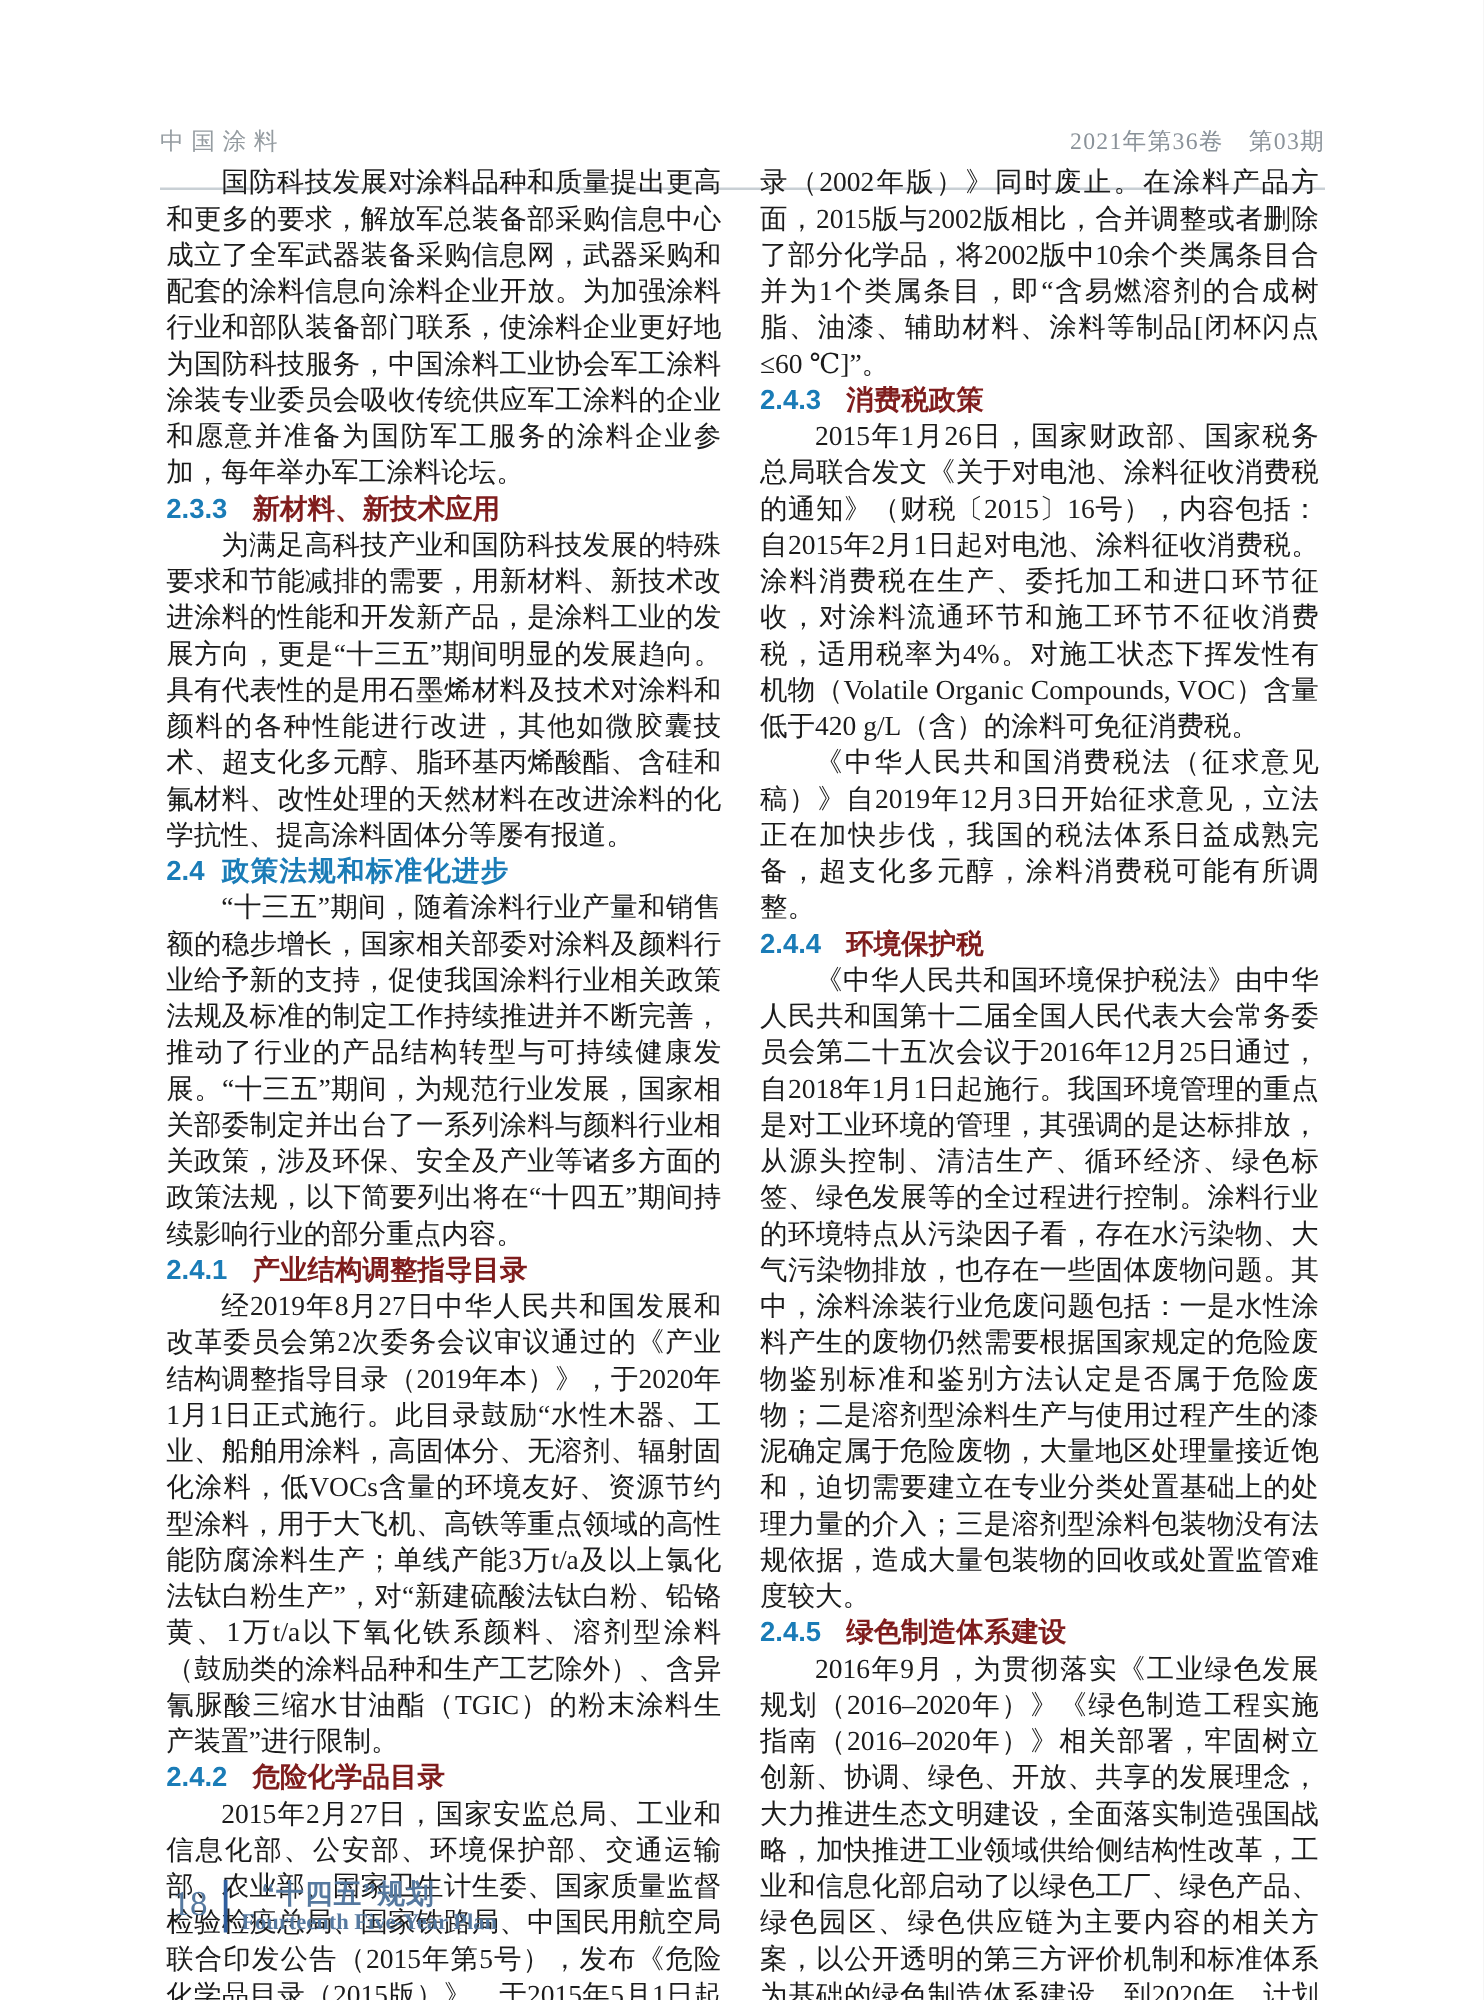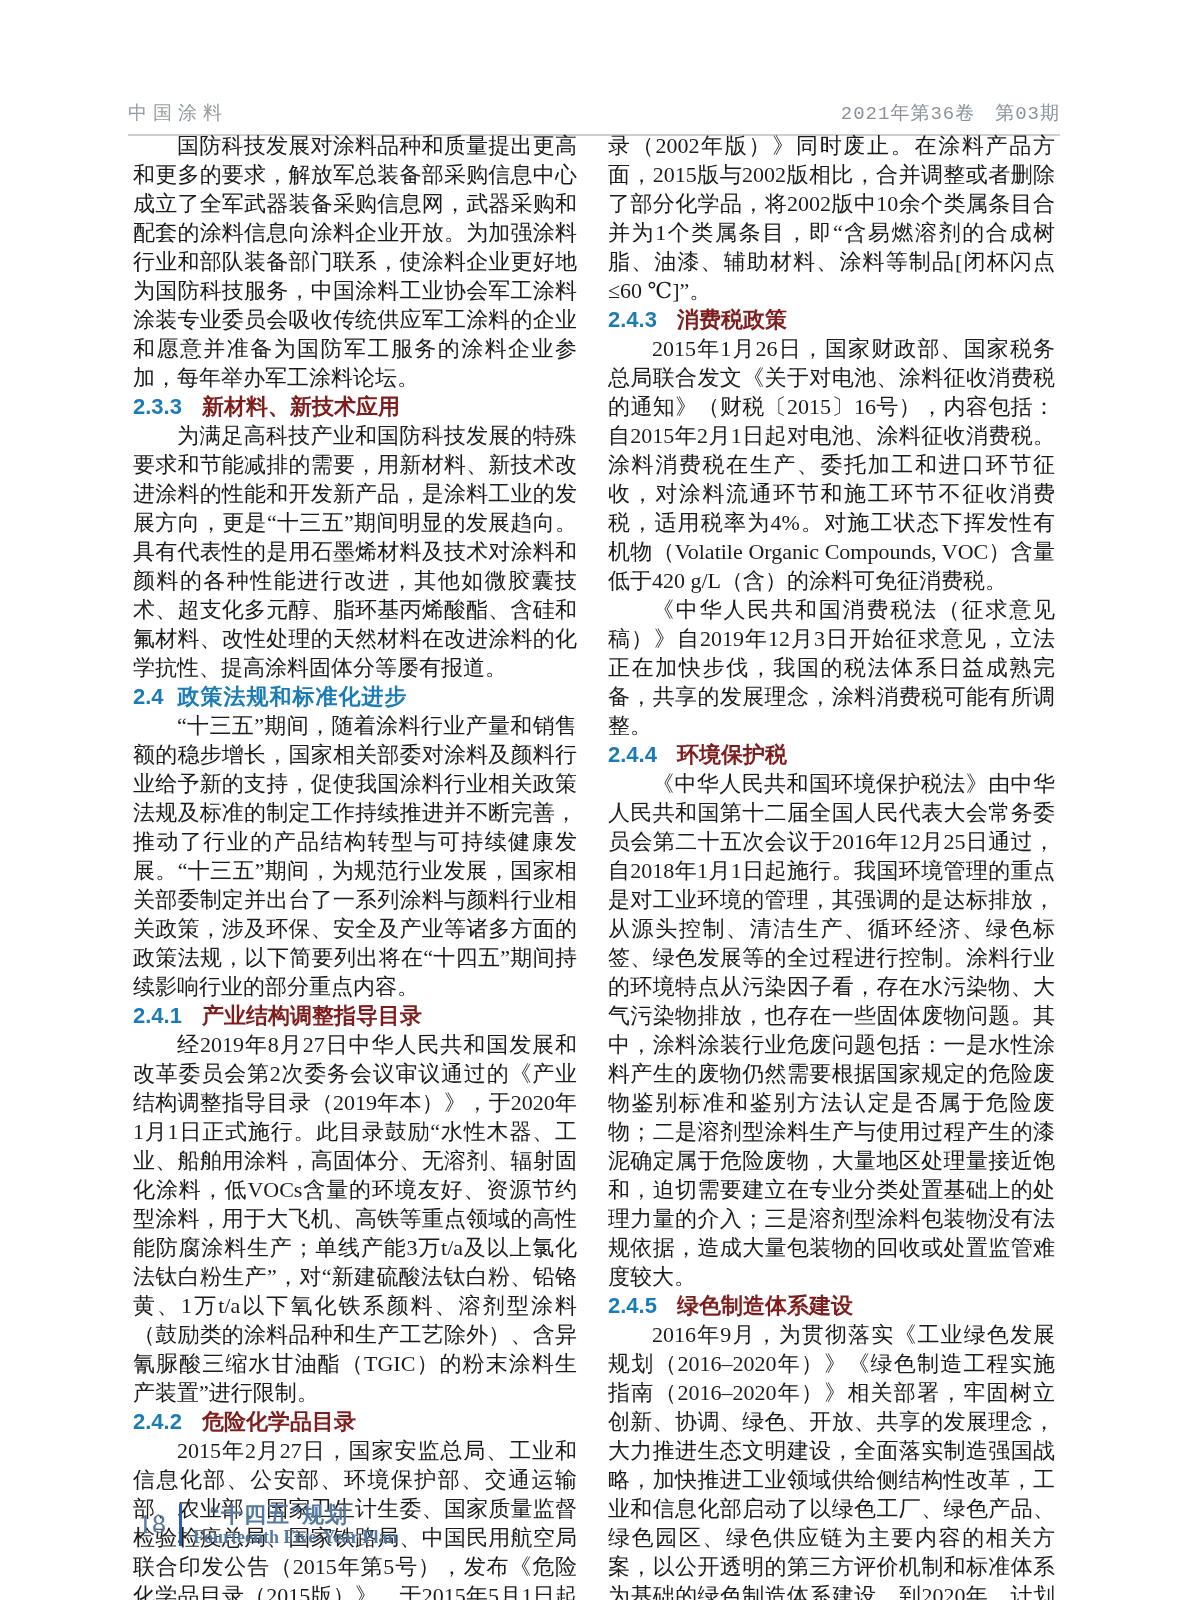--- a/index.html
+++ b/index.html
@@ -9,23 +9,23 @@
     margin:0 auto;
     background:#ffffff;
     overflow:hidden;
     font-family:"Liberation Serif","DejaVu Serif",serif;
   }
   
   .page-header{
     position:absolute;
     left:128px; top:84px; width:932px;
     display:flex; justify-content:space-between; align-items:baseline;
-    padding-bottom:8px;
+    padding-bottom:24px;
     border-bottom:2px solid #c9d0d5;
-    font-family:Liberation Mono, monospace;
+    font-family:Liberation Serif, serif;
   }
   .journal-name{
     font-size:19px; color:#959ca1; letter-spacing:6px;
   }
   .issue-info{
     font-size:19px; color:#8a9299; letter-spacing:1px;margin-top:16px;
   }
   
   .col{
     position:absolute; top:131px;
@@ -92,21 +92,21 @@
       <p class="para indent">“十三五”期间，随着涂料行业产量和销售额的稳步增长，国家相关部委对涂料及颜料行业给予新的支持，促使我国涂料行业相关政策法规及标准的制定工作持续推进并不断完善，推动了行业的产品结构转型与可持续健康发展。“十三五”期间，为规范行业发展，国家相关部委制定并出台了一系列涂料与颜料行业相关政策，涉及环保、安全及产业等诸多方面的政策法规，以下简要列出将在“十四五”期间持续影响行业的部分重点内容。</p>
       <div class="heading h3"><span class="num">2.4.1</span><span class="ttl">产业结构调整指导目录</span></div>
       <p class="para indent">经2019年8月27日中华人民共和国发展和改革委员会第2次委务会议审议通过的《产业结构调整指导目录（2019年本）》，于2020年1月1日正式施行。此目录鼓励“水性木器、工业、船舶用涂料，高固体分、无溶剂、辐射固化涂料，低VOCs含量的环境友好、资源节约型涂料，用于大飞机、高铁等重点领域的高性能防腐涂料生产；单线产能3万t/a及以上氯化法钛白粉生产”，对“新建硫酸法钛白粉、铅铬黄、1万t/a以下氧化铁系颜料、溶剂型涂料（鼓励类的涂料品种和生产工艺除外）、含异氰脲酸三缩水甘油酯（TGIC）的粉末涂料生产装置”进行限制。</p>
       <div class="heading h3"><span class="num">2.4.2</span><span class="ttl">危险化学品目录</span></div>
       <p class="para indent">2015年2月27日，国家安监总局、工业和信息化部、公安部、环境保护部、交通运输部、农业部、国家卫生计生委、国家质量监督检验检疫总局、国家铁路局、中国民用航空局联合印发公告（2015年第5号），发布《危险化学品目录（2015版）》，于2015年5月1日起实施。《危险化学品名录（2002版）》《剧毒化学品目</p>
     </section>
   <section class="col col-right" id="col-right">
       <p class="para">录（2002年版）》同时废止。在涂料产品方面，2015版与2002版相比，合并调整或者删除了部分化学品，将2002版中10余个类属条目合并为1个类属条目，即“含易燃溶剂的合成树脂、油漆、辅助材料、涂料等制品[闭杯闪点≤60 ℃]”。</p>
       <div class="heading h3"><span class="num">2.4.3</span><span class="ttl">消费税政策</span></div>
       <p class="para indent">2015年1月26日，国家财政部、国家税务总局联合发文《关于对电池、涂料征收消费税的通知》（财税〔2015〕16号），内容包括：自2015年2月1日起对电池、涂料征收消费税。涂料消费税在生产、委托加工和进口环节征收，对涂料流通环节和施工环节不征收消费税，适用税率为4%。对施工状态下挥发性有机物（Volatile Organic Compounds, VOC）含量低于420 g/L（含）的涂料可免征消费税。</p>
-      <p class="para indent">《中华人民共和国消费税法（征求意见稿）》自2019年12月3日开始征求意见，立法正在加快步伐，我国的税法体系日益成熟完备，共享的发展理念，涂料消费税可能有所调整。</p>
+      <p class="para indent">《中华人民共和国消费税法（征求意见稿）》自2019年12月3日开始征求意见，立法正在加快步伐，我国的税法体系日益成熟完备，超支化多元醇，涂料消费税可能有所调整。</p>
       <div class="heading h3"><span class="num">2.4.4</span><span class="ttl">环境保护税</span></div>
       <p class="para indent">《中华人民共和国环境保护税法》由中华人民共和国第十二届全国人民代表大会常务委员会第二十五次会议于2016年12月25日通过，自2018年1月1日起施行。我国环境管理的重点是对工业环境的管理，其强调的是达标排放，从源头控制、清洁生产、循环经济、绿色标签、绿色发展等的全过程进行控制。涂料行业的环境特点从污染因子看，存在水污染物、大气污染物排放，也存在一些固体废物问题。其中，涂料涂装行业危废问题包括：一是水性涂料产生的废物仍然需要根据国家规定的危险废物鉴别标准和鉴别方法认定是否属于危险废物；二是溶剂型涂料生产与使用过程产生的漆泥确定属于危险废物，大量地区处理量接近饱和，迫切需要建立在专业分类处置基础上的处理力量的介入；三是溶剂型涂料包装物没有法规依据，造成大量包装物的回收或处置监管难度较大。</p>
       <div class="heading h3"><span class="num">2.4.5</span><span class="ttl">绿色制造体系建设</span></div>
       <p class="para indent">2016年9月，为贯彻落实《工业绿色发展规划（2016–2020年）》《绿色制造工程实施指南（2016–2020年）》相关部署，牢固树立创新、协调、绿色、开放、共享的发展理念，大力推进生态文明建设，全面落实制造强国战略，加快推进工业领域供给侧结构性改革，工业和信息化部启动了以绿色工厂、绿色产品、绿色园区、绿色供应链为主要内容的相关方案，以公开透明的第三方评价机制和标准体系为基础的绿色制造体系建设。到2020年，计划初步建立绿色制造体系，基本建成绿色制造相关标准体系和评价体系，在重点行业出台100项绿色设计产品评价标准、10～20项绿色工厂标准，</p>
     </section>
 
   <footer class="page-footer">
     <span class="pgnum">18</span>
     <span class="vbar"></span>
     <span class="plan">

